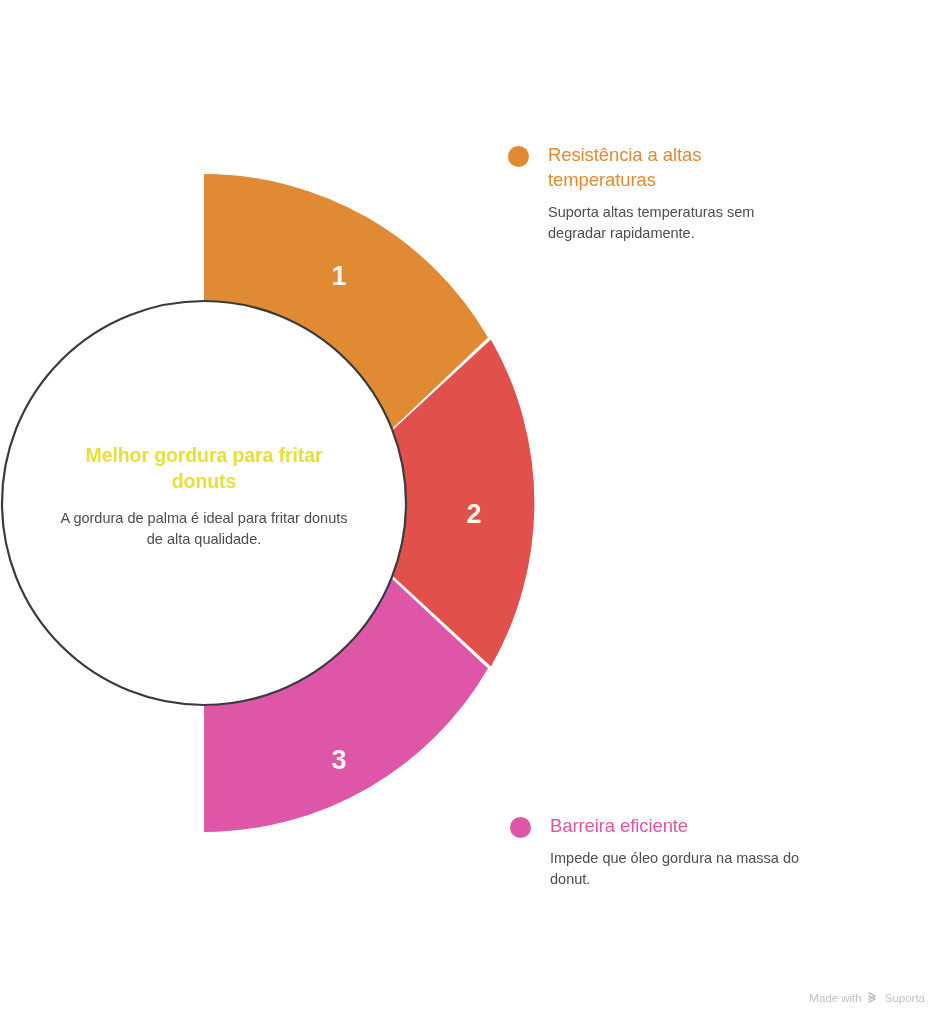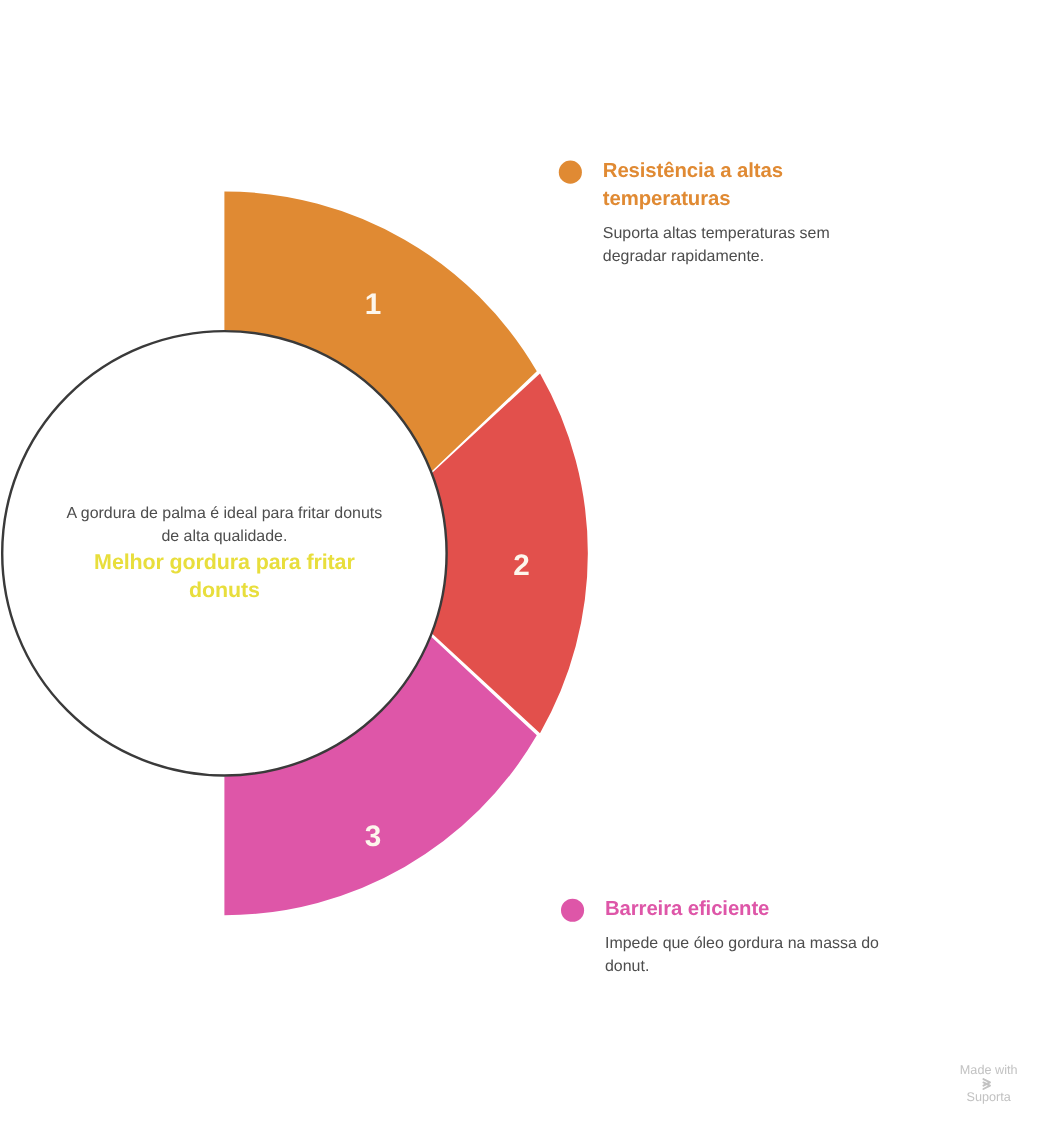--- a/index.html
+++ b/index.html
@@ -73,21 +73,21 @@
     width: 21px;
     height: 21px;
     border-radius: 50%;
     flex: 0 0 auto;
     margin-top: 3px;
   }
 
   .legend-title {
     margin-left: 19px;
     font-size: 18.5px;
-    font-weight: bold;
+    font-weight: normal;
     line-height: 1.35;
     letter-spacing: -0.1px;
   }
 
   .legend-desc {
     margin-left: 40px;
     margin-top: 9px;
     font-size: 14.5px;
     line-height: 1.45;
     color: #4d4d4d;
@@ -99,21 +99,20 @@
 
   
   #watermark {
     position: absolute;
     right: 18px;
     bottom: 20px;
     display: flex;
     align-items: center;
     font-size: 11.5px;
     color: #c2c2c2;
-    flex-direction: column;
   }
 
   #watermark-logo {
     margin: 0 5px;
     display: flex;
     align-items: center;
   }
 </style>
 </head>
 <body>
@@ -141,22 +140,22 @@
              Z" fill="#de56a8"></path>
 
     <circle cx="204" cy="503" r="202" fill="#ffffff" stroke="#3a3a3a" stroke-width="2.2"></circle>
 
     <text class="seg-number" x="339" y="278" text-anchor="middle" dominant-baseline="middle">1</text>
     <text class="seg-number" x="474" y="516" text-anchor="middle" dominant-baseline="middle">2</text>
     <text class="seg-number" x="339" y="762" text-anchor="middle" dominant-baseline="middle">3</text>
   </svg>
 
   <div id="center-block">
+    <div id="center-title">Melhor gordura para fritar donuts</div>
     <div id="center-desc">A gordura de palma é ideal para fritar donuts de alta qualidade.</div>
-    <div id="center-title">Melhor gordura para fritar donuts</div>
   </div>
 
   <div class="legend-item" id="legend-1">
     <div class="legend-head">
       <span class="legend-dot" style="background:#e08a33"></span>
       <span class="legend-title" style="color:#e08a33">Resistência a altas temperaturas</span>
     </div>
     <div class="legend-desc">Suporta altas temperaturas sem degradar rapidamente.</div>
   </div>
 

